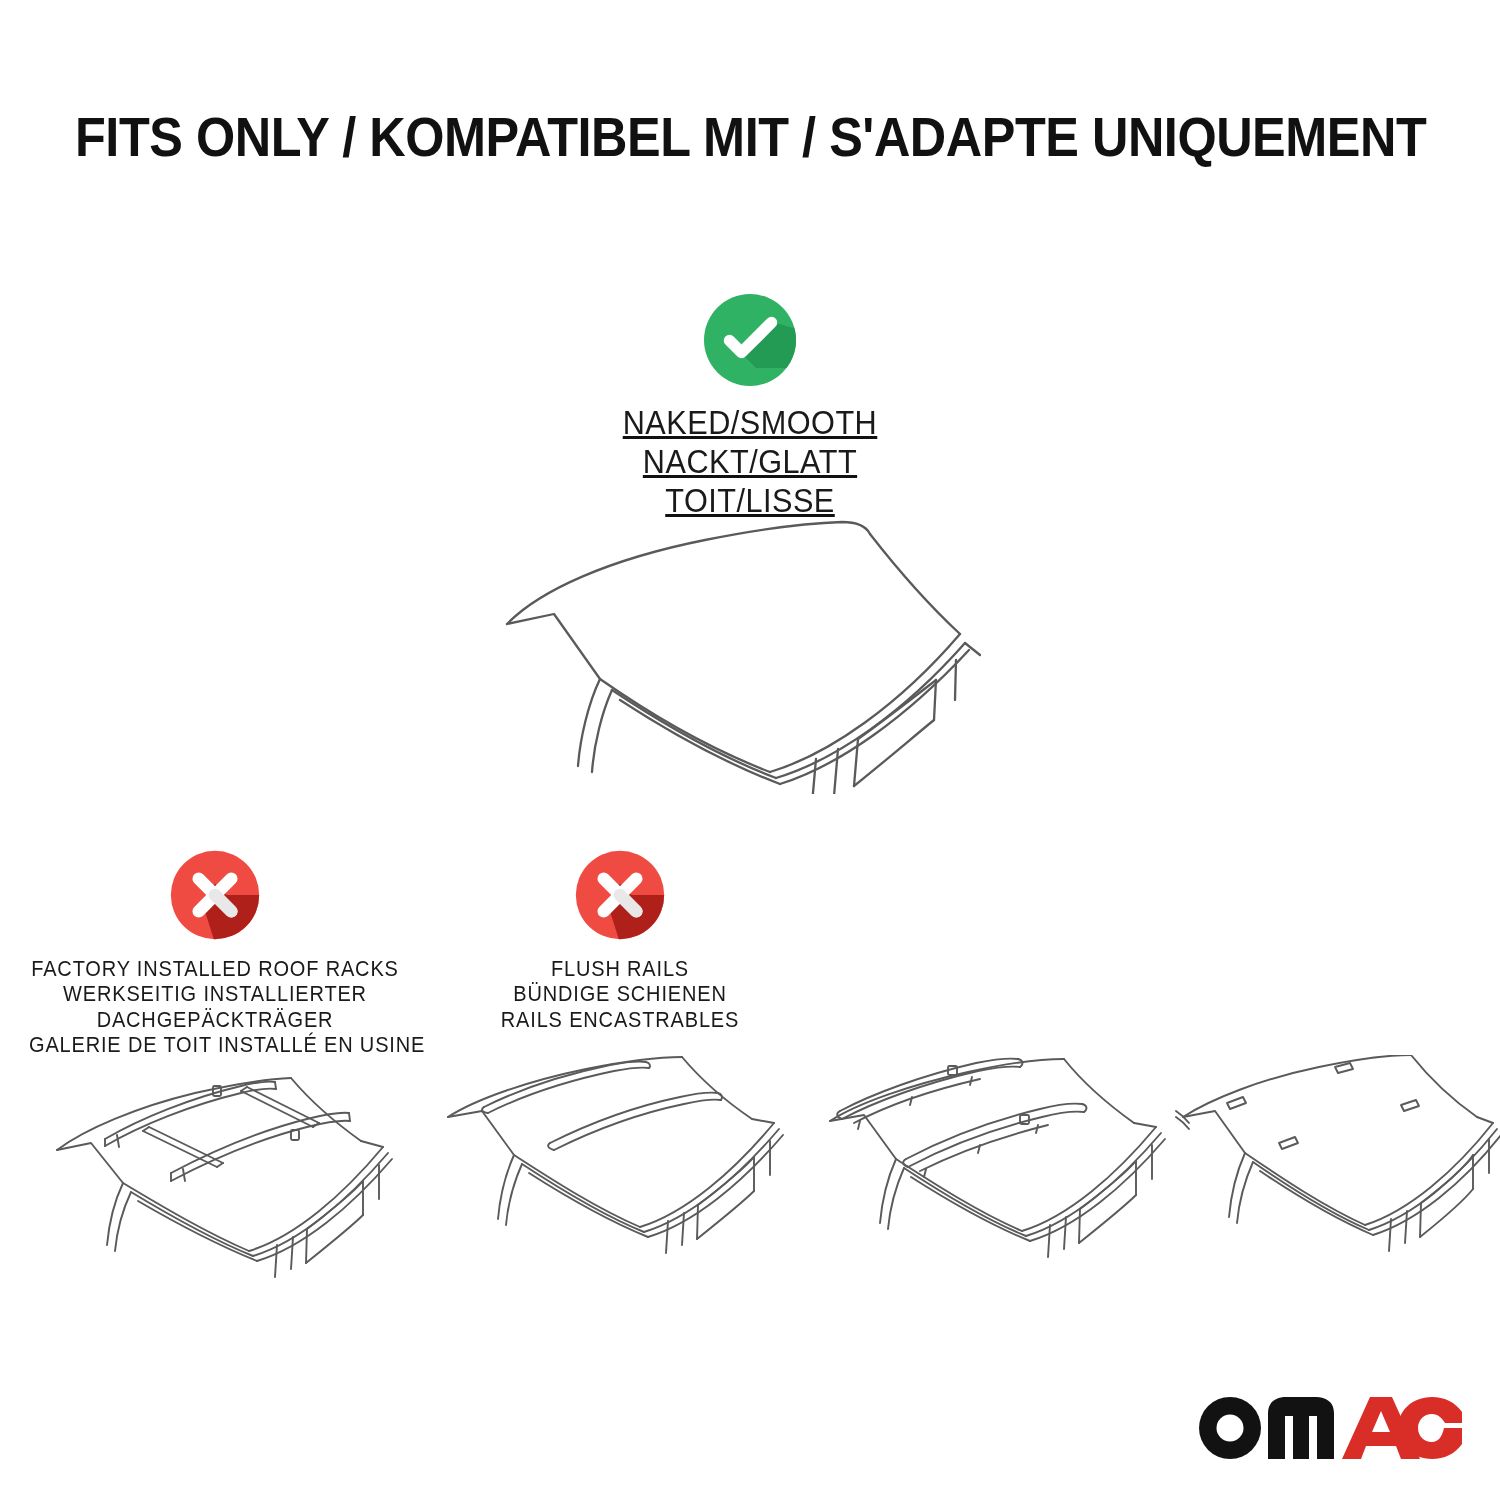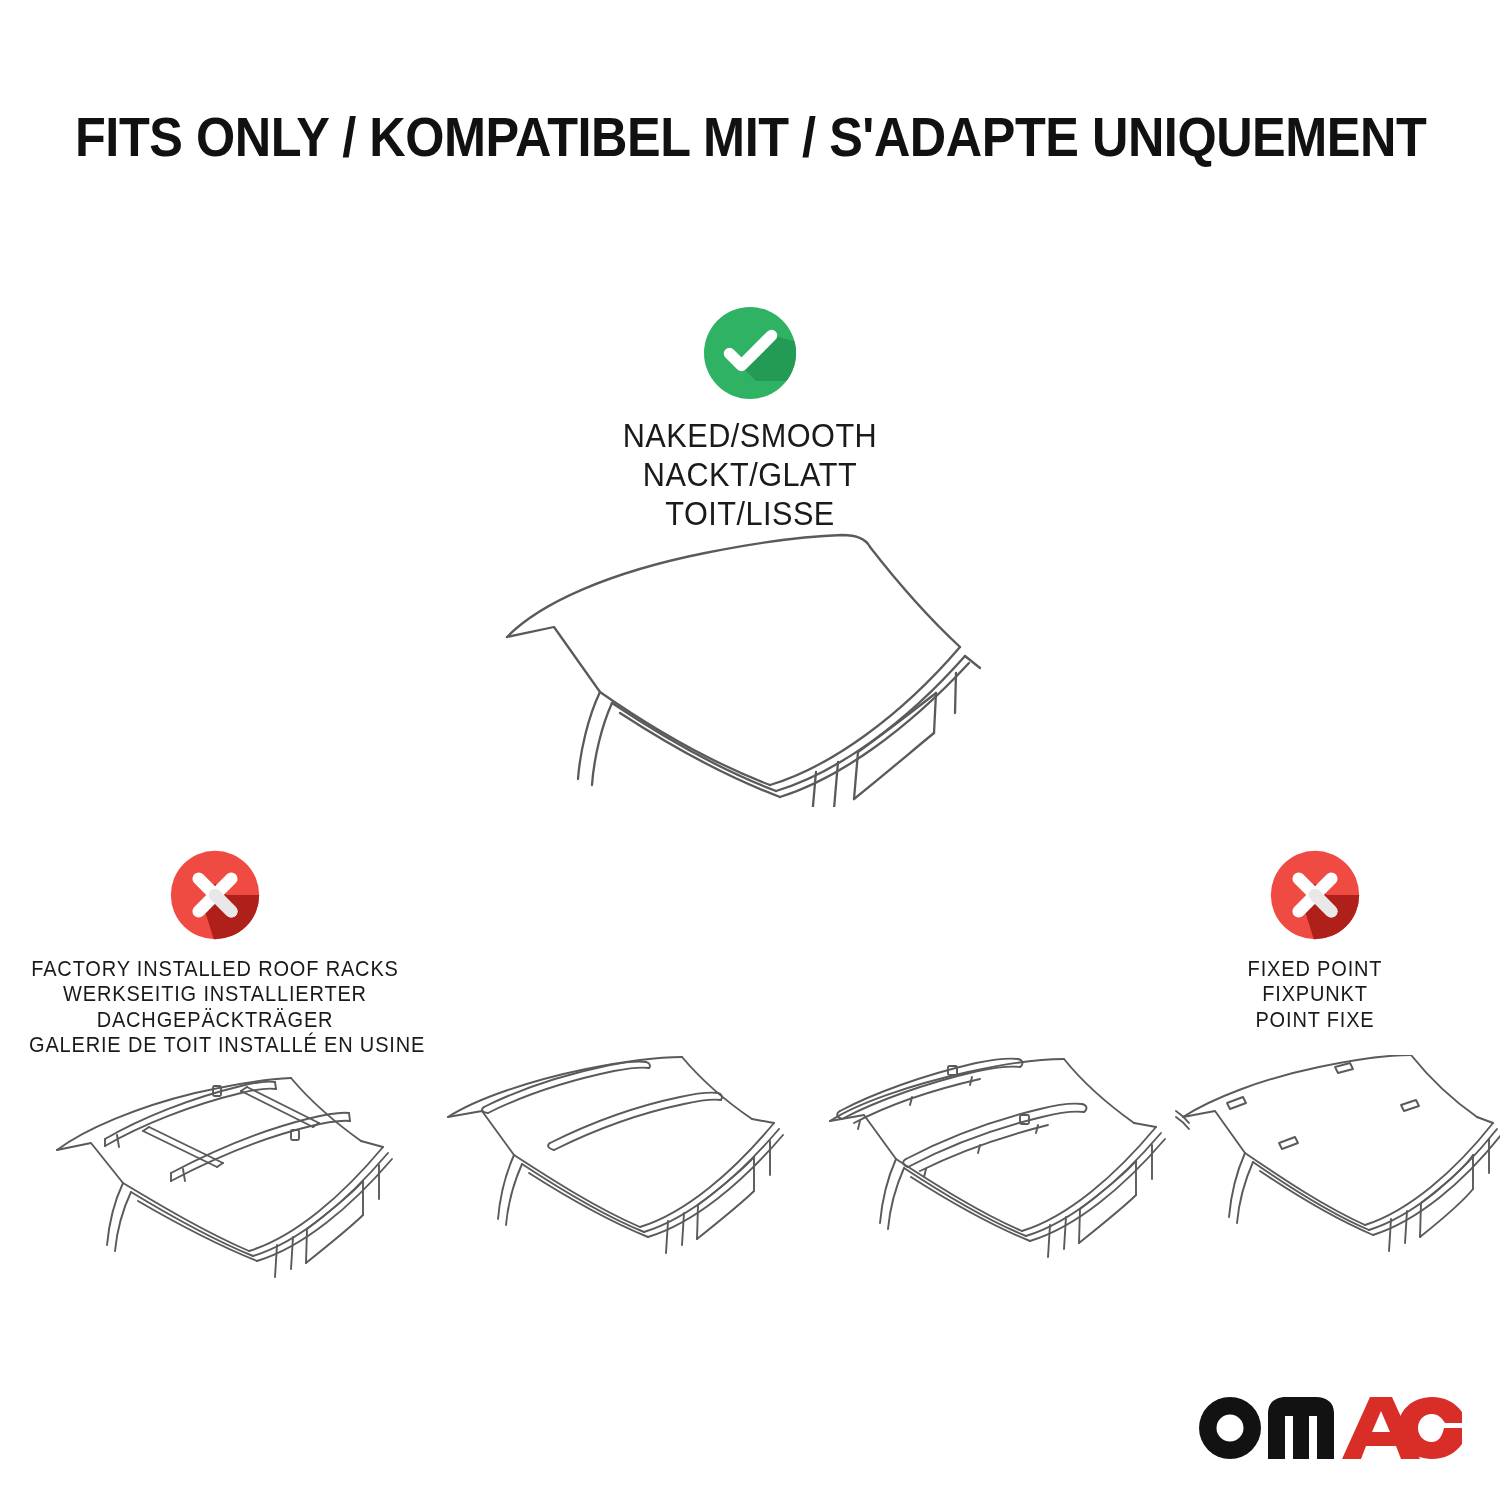--- a/index.html
+++ b/index.html
@@ -36,22 +36,23 @@
     color:#1a1a1a;
     line-height:1.18;
     letter-spacing:0.5px;
     transform:scaleX(0.93);
   }
   .label-block div{white-space:nowrap;}
 
   
   .ok-section{
     position:absolute;
-    left:460px; top:303px;
+    left:460px; top:290px;
     width:580px;
+    text-decoration:underline;
   }
   .badge-wrap{
     display:flex;justify-content:center;align-items:center;
     height:100px;
   }
   .ok-label{
     margin-top:14px;
     font-size:33px;
   }
   .ok-art{
@@ -187,44 +188,44 @@
       </svg>
     </div>
     <div class="label-block bad-label">
       <div>FACTORY INSTALLED ROOF RACKS</div>
       <div>WERKSEITIG INSTALLIERTER</div>
       <div>DACHGEPÄCKTRÄGER</div>
       <div>GALERIE DE TOIT INSTALLÉ EN USINE</div>
     </div>
   </div>
 
-
-
-  <div class="bad-col col3">
+  <div class="bad-col col1">
     <div class="badge-wrap">
       <svg class="icon-badge" width="96" height="96" viewBox="0 0 100 100">
         <defs>
-            <clipPath id="xc3">
+            <clipPath id="xc1">
               <circle cx="50" cy="50" r="46"></circle>
             </clipPath>
           </defs>
         <circle cx="50" cy="50" r="46" fill="#EF4B43"></circle>
-        <g clip-path="url(#xc3)">
+        <g clip-path="url(#xc1)">
           <path d="M50 38 L62 50 L100 50 L100 100 L50 100 L38 62 Z" fill="#B0201A"></path>
         </g>
         <path d="M33 33 L67 67 M67 33 L33 67" stroke="#ffffff" stroke-width="13" stroke-linecap="round"></path>
         <path d="M50 50 L67 67" stroke="#e8e8e8" stroke-width="13" stroke-linecap="round"></path>
       </svg>
     </div>
     <div class="label-block bad-label">
-      <div>FIXED POINT</div>
-      <div>FIXPUNKT</div>
-      <div>POINT FIXE</div>
+      <div>FLUSH RAILS</div>
+      <div>BÜNDIGE SCHIENEN</div>
+      <div>RAILS ENCASTRABLES</div>
     </div>
   </div>
+
+
 </div>
 
 <div class="art-row">
 
   <svg class="art-cell a0" viewBox="0 0 370 230" preserveAspectRatio="xMidYMid meet">
     <g fill="none" stroke="#5a5a5a" stroke-width="1.9" stroke-linecap="round" stroke-linejoin="round">
 
       <path d="M12 95 C 40 74, 92 52, 150 38 C 190 29, 222 24, 246 23"></path>
       <path d="M246 23 C 262 42, 288 66, 316 86"></path>
       <path d="M12 95 L 46 88 L 78 128"></path>

